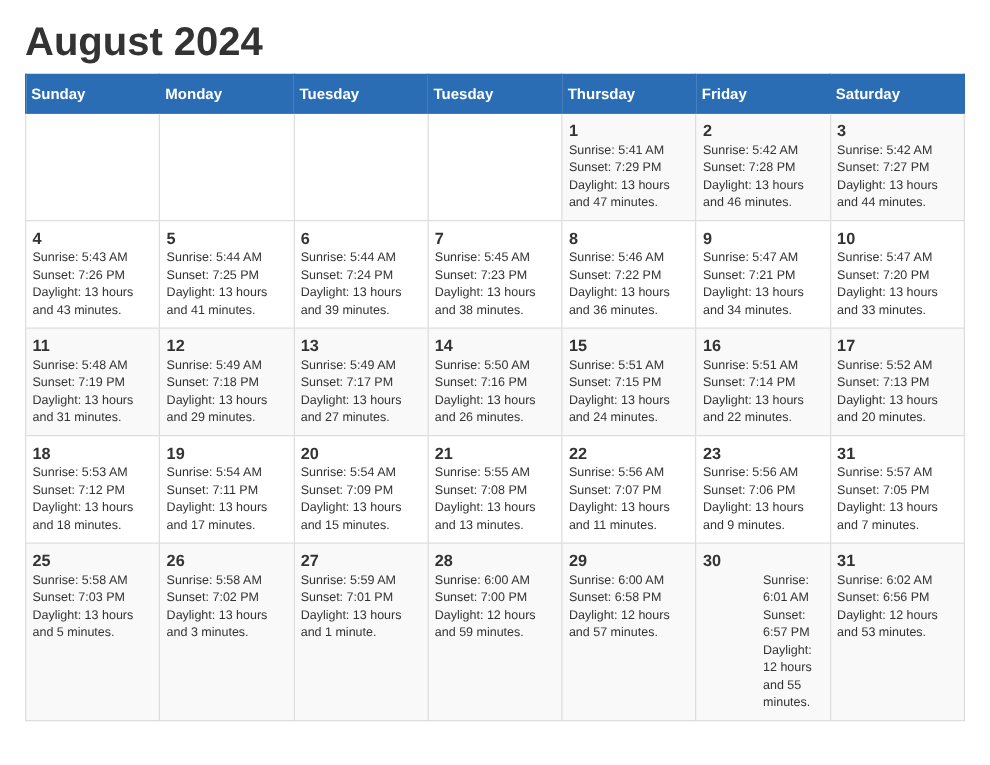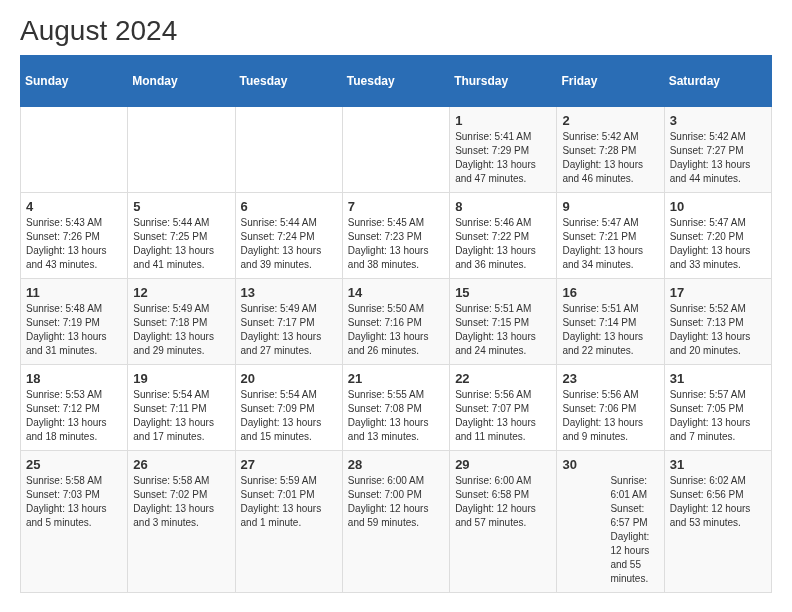--- a/index.html
+++ b/index.html
@@ -38,40 +38,40 @@
     }
     .logo-icon {
       width: 28px;
       height: 28px;
       margin-left: 2px;
     }
     .title-area {
       text-align: right;
     }
     .month-title {
-      font-size: 28px;
-      font-weight: normal;
+      font-size: 32px;
+      font-weight: bold;
       color: #333;
       line-height: 1.1;
     }
     .location-title {
       font-size: 14px;
       color: #555;
     }
     table {
       width: 100%;
       border-collapse: collapse;
       table-layout: fixed;
     }
     thead th {
       background-color: #2a6db5;
       color: #fff;
       font-size: 12px;
       font-weight: bold;
-      padding: 18px 4px;
+      padding: 8px 4px;
       text-align: left;
       border: 1px solid #2a6db5;
     }
     tbody tr {
       border-bottom: 1px solid #ccc;
     }
     tbody td {
       vertical-align: top;
       padding: 6px 5px;
       font-size: 10.5px;

